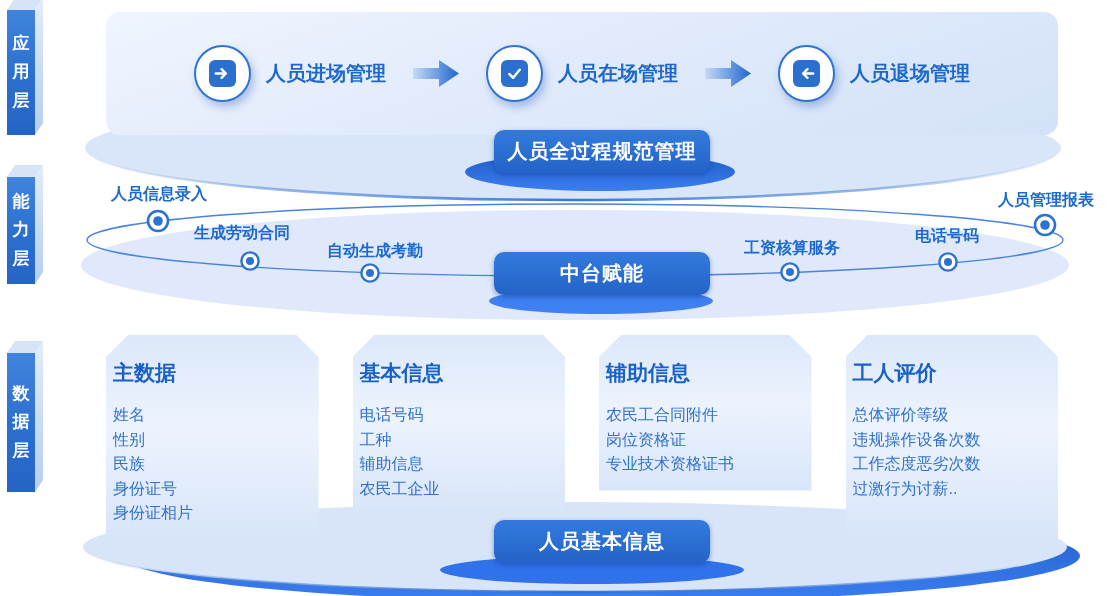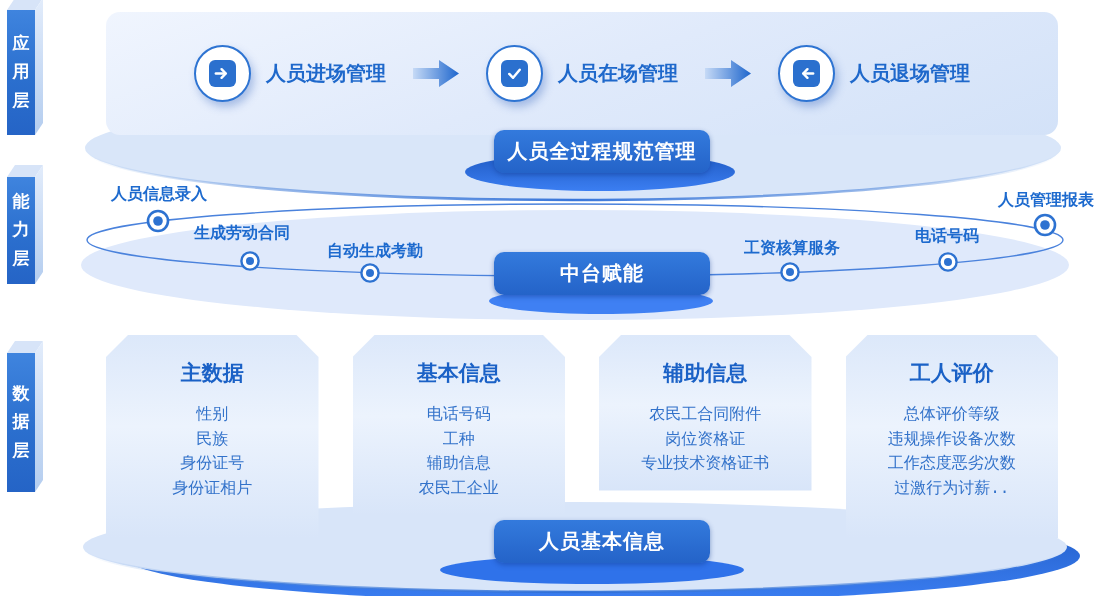--- a/index.html
+++ b/index.html
@@ -54,23 +54,23 @@
   .n1{left:159px;top:184px;}
   .n2{left:242px;top:223px;text-align:center;}
   .n3{left:375px;top:241px;}
   .n4{left:792px;top:238px;}
   .n5{left:947px;top:226px;}
   .n6{left:1046px;top:190px;}
 
   
   .cards{position:absolute;left:106px;top:335px;width:952px;display:flex;gap:34px;
     align-items:flex-start;z-index:2;}
-  .card{flex:1;box-sizing:border-box;text-align:center;padding:24px 21px 14px;
+  .card{flex:1;box-sizing:border-box;padding:24px 7px 14px;
     clip-path:polygon(22px 0,calc(100% - 22px) 0,100% 22px,100% 100%,0 100%,0 22px);
-    background:linear-gradient(180deg,#dce8fa 0%,#ecf3fd 45%,#d8e5f9 100%);font-family:Liberation Mono, monospace;}
+    background:linear-gradient(180deg,#dce8fa 0%,#ecf3fd 45%,#d8e5f9 100%);}
   .card:nth-child(1){min-height:203px;}
   .card:nth-child(4){min-height:203px;}
   .card h3{margin:0;font-size:21px;color:#1a61c6;}
   .card ul{list-style:none;margin:16px 0 0;padding:0;font-size:16px;color:#3272ca;}
   .card li{line-height:24.5px;}
 </style>
 </head>
 <body>
 
 <div class="stage">
@@ -188,20 +188,21 @@
   <div class="cap-label n2">生成劳动合同</div>
   <div class="cap-label n3">自动生成考勤</div>
   <div class="cap-label n4">工资核算服务</div>
   <div class="cap-label n5">电话号码</div>
   <div class="cap-label n6">人员管理报表</div>
 
   <div class="cards">
     <div class="card">
       <h3>主数据</h3>
       <ul>
+        <li>姓名</li>
         <li>性别</li>
         <li>民族</li>
         <li>身份证号</li>
         <li>身份证相片</li>
       </ul>
     </div>
     <div class="card">
       <h3>基本信息</h3>
       <ul>
         <li>电话号码</li>

